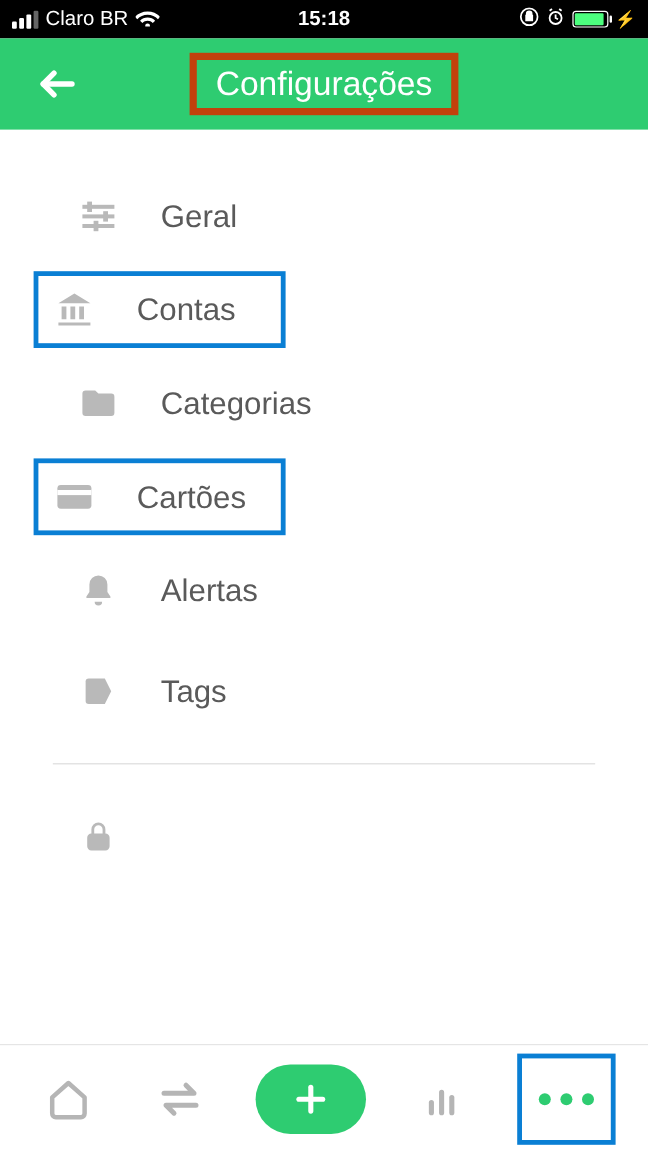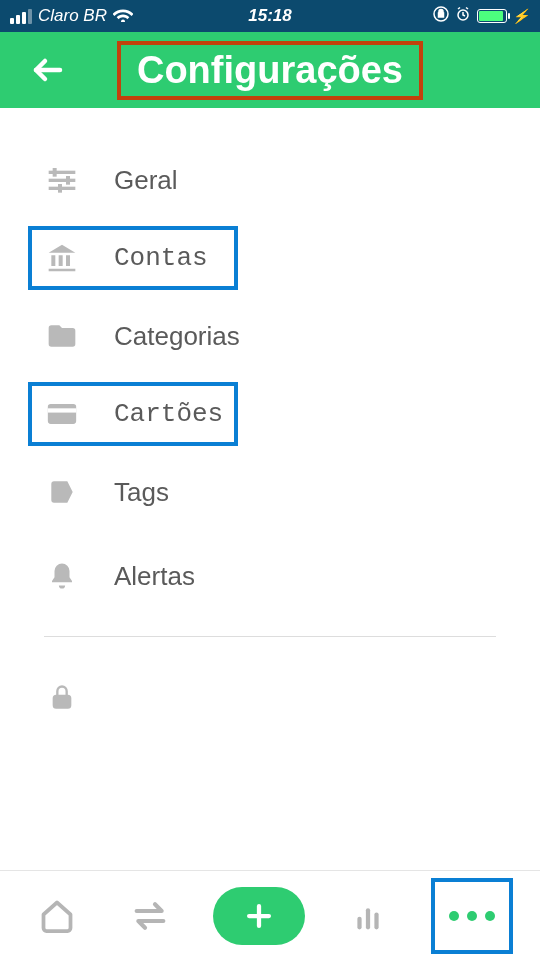--- a/index.html
+++ b/index.html
@@ -6,29 +6,28 @@
     body {
       width: 540px;
       height: 960px;
       font-family: -apple-system, BlinkMacSystemFont, "Segoe UI", Helvetica, Arial, sans-serif;
       background: #ffffff;
       overflow: hidden;
       position: relative;
     }
     .status-bar {
       height: 32px;
-      background: #0c4a6e;
+      background: #000000;
       display: flex;
       align-items: center;
       justify-content: space-between;
       padding: 0 10px;
       color: #ffffff;
       font-size: 17px;
       font-weight: 500;
-      font-style: italic;
     }
     .status-left { display: flex; align-items: center; gap: 6px; }
     .status-center { position: absolute; left: 50%; transform: translateX(-50%); font-weight: 600; }
     .status-right { display: flex; align-items: center; gap: 6px; }
     .signal-bars { display: inline-flex; align-items: flex-end; gap: 2px; }
     .signal-bars span { width: 4px; background: #fff; border-radius: 1px; }
     .signal-bars span:nth-child(1){height:6px;}
     .signal-bars span:nth-child(2){height:9px;}
     .signal-bars span:nth-child(3){height:12px;}
     .signal-bars span:nth-child(4){height:15px; background: rgba(255,255,255,0.4);}
@@ -48,43 +47,42 @@
     .back-btn {
       position: absolute;
       left: 30px;
       color: #fff;
       display: flex;
       align-items: center;
     }
     .header-title {
       margin: 0 auto;
       color: #fff;
-      font-size: 38px;
-      font-weight: 700;
+      font-size: 28px;
+      font-weight: 400;
       padding: 4px 16px;
-      border: 4px solid #c2410c;
+      border: 6px solid #c2410c;
     }
 
     .menu-list {
       padding: 30px 0 0 0;
     }
     .menu-item {
       display: flex;
       align-items: center;
       height: 84px;
-      padding-left: 44px;
+      padding-left: 64px;
       gap: 34px;
     }
     .menu-item.highlighted {
       border: 4px solid #0A7FD4;
       margin: 4px 28px 4px 28px;
       padding-left: 12px;
       height: 64px;
       width: 210px;
-      font-family: Liberation Mono, monospace;
     }
     .menu-icon {
       width: 36px;
       height: 36px;
       color: #B9B9B9;
       display: flex;
       align-items: center;
       justify-content: center;
     }
     .menu-label {
@@ -226,34 +224,34 @@
       <svg width="34" height="34" viewBox="0 0 24 24" fill="currentColor">
           <rect x="2" y="5" width="20" height="14" rx="2"></rect>
           <rect x="2" y="8" width="20" height="3" fill="#fff"></rect>
         </svg>
     </span>
     <span class="menu-label">Cartões</span>
   </div>
 
   <div class="menu-item">
     <span class="menu-icon">
-      <svg width="32" height="32" viewBox="0 0 24 24" fill="currentColor">
-          <path d="M4 6a2 2 0 012-2h10l4 8-4 8H6a2 2 0 01-2-2V6z"></path>
-        </svg>
-    </span>
-    <span class="menu-label">Tags</span>
-  </div>
-
-  <div class="menu-item">
-    <span class="menu-icon">
       <svg width="30" height="30" viewBox="0 0 24 24" fill="currentColor">
           <path d="M12 2a6 6 0 00-6 6v5l-2 3v1h16v-1l-2-3V8a6 6 0 00-6-6zm0 20a2.5 2.5 0 002.5-2.5h-5A2.5 2.5 0 0012 22z"></path>
         </svg>
     </span>
     <span class="menu-label">Alertas</span>
+  </div>
+
+  <div class="menu-item">
+    <span class="menu-icon">
+      <svg width="32" height="32" viewBox="0 0 24 24" fill="currentColor">
+          <path d="M4 6a2 2 0 012-2h10l4 8-4 8H6a2 2 0 01-2-2V6z"></path>
+        </svg>
+    </span>
+    <span class="menu-label">Tags</span>
   </div>
 
 
   <div class="divider"></div>
 
   <div class="menu-item">
     <span class="menu-icon">
       <svg width="28" height="28" viewBox="0 0 24 24" fill="currentColor">
           <path d="M17 10V7a5 5 0 00-10 0v3a3 3 0 00-3 3v6a3 3 0 003 3h10a3 3 0 003-3v-6a3 3 0 00-3-3zM9 7a3 3 0 016 0v3H9V7z"></path>
         </svg>

